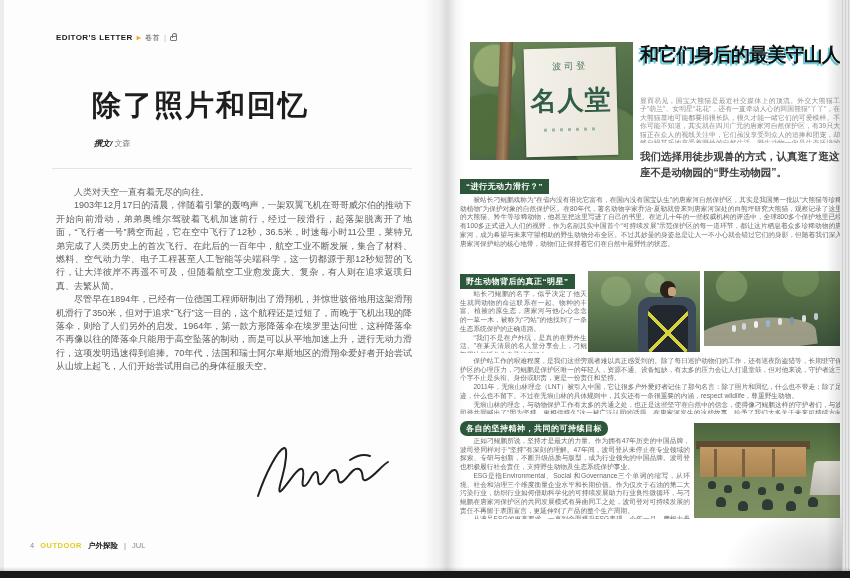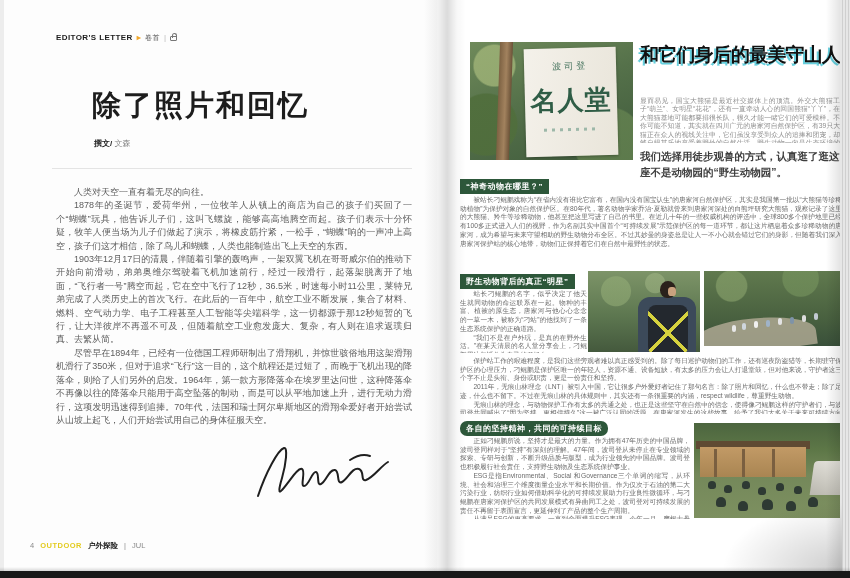--- a/index.html
+++ b/index.html
@@ -32,21 +32,21 @@
   #lp-header .arrow { color:#f0a72b; font-size:8px; }
   #lp-header .section-cn { font-weight:normal; font-size:7px; color:#555; }
   #lp-header .sep { font-weight:normal; color:#bbb; }
   .lock { width:7px; height:5px; border:1px solid #777; border-radius:1px; position:relative; display:inline-block; margin-top:3px;}
   .lock:before { content:""; position:absolute; top:-4px; left:1px; width:3px; height:4px;
     border:1px solid #777; border-bottom:none; border-radius:3px 3px 0 0; }
 
   #lp-title { position:absolute; left:88px; top:86px; font-size:29px; font-weight:bold;
     letter-spacing:2px; color:#1d1d1d; }
   #lp-byline { position:absolute; left:90px; top:138px; font-size:8px; color:#888; }
-  #lp-byline b { color:#222; }
+  #lp-byline b { color:#222;font-style:italic; }
   #lp-divider { position:absolute; left:48px; top:168px; width:360px; height:1px; background:#e4e4e4; }
 
   #lp-body { position:absolute; left:52px; top:186px; width:356px; height:252px; overflow:hidden;
     font-size:9px; line-height:13.4px; color:#5c5c5c; text-align:justify; }
   #lp-body p { text-indent:2em; }
 
   #lp-signature { position:absolute; left:248px; top:438px; width:150px; height:72px; }
 
   #lp-footer { position:absolute; left:26px; top:541px; font-size:7.5px; color:#8a8a8a;
     display:flex; gap:6px; align-items:baseline; }
@@ -160,21 +160,20 @@
 
     <div id="lp-byline">
       <b>撰文/</b>
       <span>文森</span>
     </div>
 
     <div id="lp-divider"></div>
 
     <div id="lp-body">
       <p>人类对天空一直有着无尽的向往。</p>
-      <p>1878年的圣诞节，爱荷华州，一位牧羊人从镇上的商店为自己的孩子们买回了一个“蝴蝶”玩具，他告诉儿子们，这叫飞螺旋，能够高高地腾空而起。孩子们表示十分怀疑，牧羊人便当场为儿子们做起了演示，将橡皮筋拧紧，一松手，“蝴蝶”响的一声冲上高空，孩子们这才相信，除了鸟儿和蝴蝶，人类也能制造出飞上天空的东西。</p>
       <p>1903年12月17日的清晨，伴随着引擎的轰鸣声，一架双翼飞机在哥哥威尔伯的推动下开始向前滑动，弟弟奥维尔驾驶着飞机加速前行，经过一段滑行，起落架脱离开了地面，“飞行者一号”腾空而起，它在空中飞行了12秒，36.5米，时速每小时11公里，莱特兄弟完成了人类历史上的首次飞行。在此后的一百年中，航空工业不断发展，集合了材料、燃料、空气动力学、电子工程甚至人工智能等尖端科学，这一切都源于那12秒短暂的飞行，让大洋彼岸不再遥不可及，但随着航空工业愈发庞大、复杂，有人则在追求返璞归真、去繁从简。</p>
       <p>尽管早在1894年，已经有一位德国工程师研制出了滑翔机，并惊世骇俗地用这架滑翔机滑行了350米，但对于追求“飞行”这一目的，这个航程还是过短了，而晚于飞机出现的降落伞，则给了人们另外的启发。1964年，第一款方形降落伞在埃罗里达问世，这种降落伞不再像以往的降落伞只能用于高空坠落的制动，而是可以从平地加速上升，进行无动力滑行，这项发明迅速得到追捧。70年代，法国和瑞士阿尔卑斯地区的滑翔伞爱好者开始尝试从山坡上起飞，人们开始尝试用自己的身体征服天空。</p>
 
     </div>
 
     <div id="lp-signature">
       <svg class="sig" viewBox="0 0 150 72" width="150" height="72">
         <path d="M6 58 C14 34 26 12 32 10 C36 9 34 26 30 40 C27 50 26 57 30 52 C38 43 46 29 50 31 C54 33 48 48 52 48 C57 48 60 33 64 34 C68 35 64 48 69 46 C74 44 77 31 83 32 C88 33 84 47 90 44 C96 41 100 29 107 31 C113 33 108 44 114 42 C122 39 129 28 136 24"></path>
         <path d="M98 22 C104 18 112 16 118 18"></path>
       </svg>
@@ -201,21 +200,21 @@
     </div>
 
     <div id="rp-headline">
       <div class="hl2">和它们身后的最美守山人</div>
     </div>
 
     <div id="rp-intro">显而易见，国宝大熊猫是最近社交媒体上的顶流。外交大熊猫工太子“萌兰”、女明星“花花”，还有一直牵动人心的回国熊猫“丫丫”，在各大熊猫基地可能都要排很长队，很久才能一睹它们的可爱模样。不过你可能不知道，其实就在四川广元的唐家河自然保护区，有39只大熊猫正在众人的视线关注中，它们虽没享受到众人的追捧和团宠，却能够自得其乐地享受着野外的自然生活。野生动物一向是生态环境的重要风向标，动物多了，证明生态环境在变好，作为高质量、完整性高的动物栖息地，唐家河到底如何成为了中外瞩目的自然保护示范区？</div>
 
     <div id="rp-statement">我们选择用徒步观兽的方式，认真逛了逛这座不是动物园的“野生动物园”。</div>
 
-    <div class="sec-head" id="sec1-head">“神奇动物在哪里？”</div>
+    <div class="sec-head" id="sec1-head">“进行无动力滑行？”</div>
     <div class="body-txt" id="sec1-body">
       <p>被站长刁鲲鹏戏称为“在省内没有谁比它富有，在国内没有国宝认生”的唐家河自然保护区，其实是我国第一批以“大熊猫等珍稀动植物”为保护对象的自然保护区。在80年代，著名动物学家乔治·夏勒就曾来到唐家河深处的白熊坪研究大熊猫，观察记录了这里的大熊猫、羚牛等珍稀动物，他甚至把这里写进了自己的书里。在近几十年的一些权威机构的评选中，全球800多个保护地里已经有100多正式进入人们的视野，作为名副其实中国首个“可持续发展”示范保护区的每一道环节，都让这片栖息着众多珍稀动物的唐家河，成为希望与未来守望相助的野生动物分布全区。不过其妙曼的身姿总是让人一不小心就会错过它们的身影，但随着我们深入唐家河保护站的核心地带，动物们正保持着它们在自然中最野性的状态。</p>
     </div>
 
     <div class="sec-head" id="sec2-head">野生动物背后的真正“明星”</div>
     <div class="body-txt" id="sec2-col">
       <p>站长刁鲲鹏的名字，似乎决定了他天生就同动物的命运联系在一起。物种的丰富、植被的原生态，唐家河与他心心念念的一草一木，被称为“刁站”的他找到了一条生态系统保护的正确道路。</p>
       <p>“我们不是在户外玩，是真的在野外生活。”在某天清晨的名人堂分享会上，刁鲲鹏用这句话作为自己的开场白。</p>
     </div>
 

